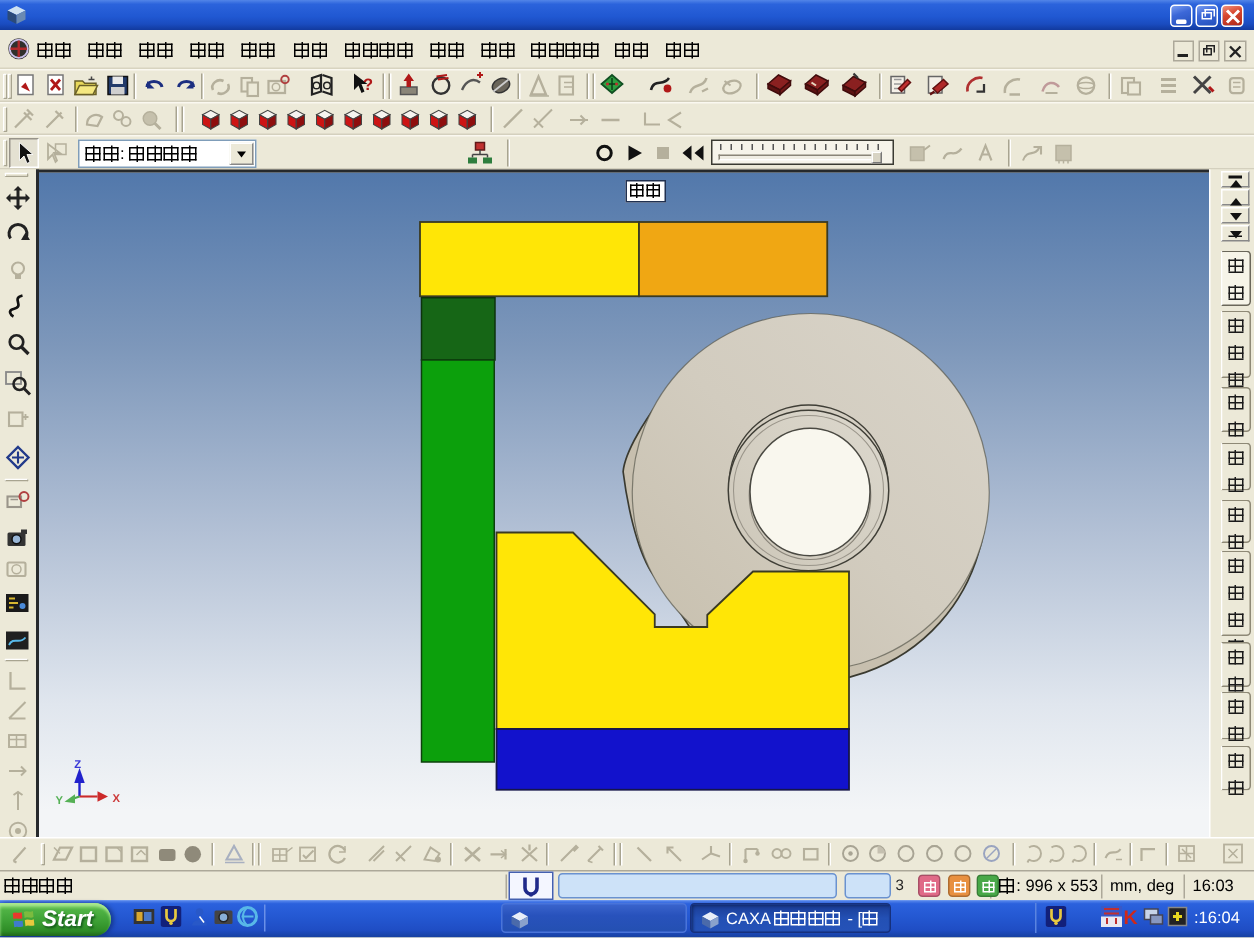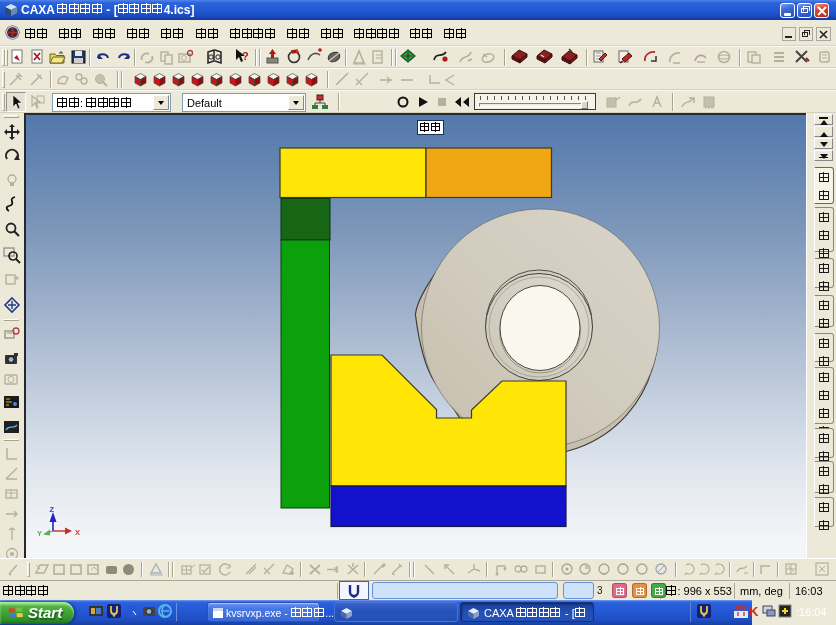--- a/index.html
+++ b/index.html
@@ -34,21 +34,21 @@
 
 #righttb{left:806px;top:113px;width:30px;height:465px;background:#ece9d8;border-left:1px solid #fff;}
 .rtab{position:absolute;left:7px;width:20px;background:#ece9d8;border:1px solid #8e8976;border-left:1px solid #fff;border-radius:0 3px 3px 0;color:#1a1a1a;padding-top:3px;text-align:center;}
 .rtab .h{width:11px;height:11px;margin:1px 0;}
 .abtn{position:absolute;left:7px;width:19px;height:11px;background:#ece9d8;border:1px solid #888;border-top-color:#fff;border-left-color:#fff;}
 
 #bottomtb{left:0;top:558px;width:836px;height:22px;background:#ece9d8;border-top:1px solid #fff;}
 
 #status{left:0;top:580px;width:836px;height:20px;background:#ece9d8;border-top:1px solid #aca899;color:#000;font-size:11px;}
 
-#taskbar{left:0;top:600px;width:752px;height:25px;background:linear-gradient(180deg,#78a0f0 0%,#4a7ce8 4%,#2b61dd 10%,#2458d2 45%,#1f4dc4 80%,#16409f 100%);}
+#taskbar{left:0;top:600px;width:836px;height:25px;background:linear-gradient(180deg,#78a0f0 0%,#4a7ce8 4%,#2b61dd 10%,#2458d2 45%,#1f4dc4 80%,#16409f 100%);}
 .tbtn{position:absolute;top:2px;height:20px;border-radius:3px;color:#fff;font-size:11px;}
 .lic{position:absolute;left:3px;width:18px;height:18px;}
 .bic{position:absolute;top:2px;width:17px;height:17px;}
 .qli{top:4px;width:14px;height:14px;}
 .imeb{top:583px;width:15px;height:15px;border-radius:3px;border:1px solid rgba(0,0,0,.25);color:#fff;padding:3px 0 0 3px;z-index:6;}
 .h10{width:10px;height:10px;background-position:0 1px,0 4.5px,0 8.5px,0 1px,9px 1px,4.5px 0;background-size:10px 1px,10px 1px,10px 1px,1px 8px,1px 8px,1px 10px;}
 .h7{width:8px;height:8px;background-position:0 1px,0 3.5px,0 6.5px,0 1px,7px 1px,3.5px 0;background-size:8px 1px,8px 1px,8px 1px,1px 6px,1px 6px,1px 8px;}
 .tri{position:absolute;left:5px;width:0;height:0;border:4px solid transparent;}
 .tup{border-bottom:5px solid #111;top:1px;}
 .tdn{border-top:5px solid #111;top:3px;}
@@ -60,21 +60,20 @@
 .pale{color:#b5b09c;}
 </style></head>
 <body>
 
 <div class="abs" id="title">
   <svg class="abs" style="left:4px;top:3px" width="14" height="14" viewBox="0 0 14 14">
       <polygon points="7,1 13,4 7,7 1,4" fill="#cfe2f2"></polygon>
       <polygon points="1,4 7,7 7,13 1,10" fill="#2a4a7a"></polygon>
       <polygon points="13,4 7,7 7,13 13,10" fill="#6a8ab2"></polygon>
     </svg>
-  <div class="abs txt">CAXA<b class="h" style="margin-left:2px"></b><b class="h"></b><b class="h"></b><b class="h"></b> - [<b class="h"></b><b class="h"></b><b class="h"></b><b class="h"></b>4.ics]</div>
   <div class="abs wbtn bluebtn" style="left:780px"></div>
     <div class="abs" style="left:784px;top:13px;width:7px;height:2.5px;background:#fff;border-radius:1px"></div>
   <div class="abs wbtn bluebtn" style="left:797px"></div>
   <div class="abs" style="left:801px;top:8px;width:7px;height:5px;border:1px solid #fff"></div>
   <div class="abs" style="left:803px;top:6px;width:7px;height:5px;border:1px solid #fff;border-bottom:none"></div>
   <div class="abs wbtn" id="closebtn" style="left:814px"></div>
   <svg class="abs" style="left:817px;top:6px" width="10" height="10" viewBox="0 0 10 10">
       <path d="M1,1 9,9 M9,1 1,9" stroke="#fff" stroke-width="2"></path>
     </svg>
 </div>
@@ -365,25 +364,20 @@
 <div class="abs" style="left:6px;top:1px;width:20px;height:20px;background:#e4e1d2;border:1px solid;border-color:#98948a #fff #fff #98948a"></div>
 <svg class="abs" style="left:10px;top:3px" width="14" height="16" viewBox="0 0 14 16">
       <path d="M3,1 L3,13 L6,10 L8,15 L10,14 L8,9 L12,9 Z" fill="#111" stroke="#fff" stroke-width=".6"></path>
     </svg>
 <svg class="abs" style="left:29px;top:3px" width="16" height="16" viewBox="0 0 16 16">
       <path d="M3,2 L3,12 L6,9 L8,14 L9,13 L7,8 L11,8 Z" fill="none" stroke="#b5b09c" stroke-width="1.2"></path>
       <rect x="8" y="2" width="7" height="7" fill="none" stroke="#b5b09c"></rect>
     </svg>
 <div class="abs combo" style="left:52px;top:2px;width:119px;height:19px;background:#fff;border:1px solid #7f9db9">
   <div class="abs" style="left:4px;top:3px;color:#000"><b class="h"></b><b class="h"></b><span style="font-size:11px;vertical-align:top">: </span><b class="h"></b><b class="h"></b><b class="h"></b><b class="h"></b></div>
-  <div class="abs" style="right:1px;top:1px;width:16px;height:15px;background:#ece9d8;border:1px solid;border-color:#fff #888 #888 #fff"></div>
-  <div class="abs" style="right:6px;top:7px;width:0;height:0;border:3.5px solid transparent;border-top:4px solid #000"></div>
-</div>
-<div class="abs combo" style="left:182px;top:2px;width:124px;height:19px;background:#fff;border:1px solid #7f9db9">
-  <div class="abs" style="left:4px;top:3px;font-size:11px;color:#000">Default</div>
   <div class="abs" style="right:1px;top:1px;width:16px;height:15px;background:#ece9d8;border:1px solid;border-color:#fff #888 #888 #fff"></div>
   <div class="abs" style="right:6px;top:7px;width:0;height:0;border:3.5px solid transparent;border-top:4px solid #000"></div>
 </div>
 <svg class="abs" style="left:311px;top:3px" width="18" height="16" viewBox="0 0 18 16">
       <rect x="6" y="1" width="6" height="5" fill="#c03030" stroke="#601818"></rect>
       <path d="M9,6 v3 M4,9 h10 M4,9 v2 M14,9 v2" stroke="#444"></path>
       <rect x="1" y="11" width="6" height="4" fill="#2e7e3e"></rect>
       <rect x="11" y="11" width="6" height="4" fill="#2e7e3e"></rect>
     </svg>
 <div class="sep" style="left:338px;top:2px;height:18px"></div>
@@ -802,27 +796,20 @@
     </svg>
 <svg class="abs qli" style="left:142px" viewBox="0 0 14 14">
       <rect x="1" y="3" width="12" height="9" rx="1" fill="#444"></rect>
       <circle cx="7" cy="7.5" r="3" fill="#88b0d8" stroke="#222"></circle>
     </svg>
 <svg class="abs qli" style="left:158px" viewBox="0 0 14 14">
       <circle cx="7" cy="7" r="6" fill="none" stroke="#58b8e8" stroke-width="2"></circle>
       <path d="M3,7 h8 M7,1 C3,4 3,10 7,13" stroke="#58b8e8" fill="none" stroke-width="1.4"></path>
     </svg>
 <div class="abs" style="left:176px;top:3px;width:1px;height:18px;background:#6a90e8"></div>
-<div class="tbtn" id="task1" style="left:207px;width:113px">
-  <svg class="abs" style="left:4px;top:4px" width="12" height="12" viewBox="0 0 12 12">
-        <rect x="1" y="1" width="10" height="10" fill="#fff"></rect>
-        <rect x="1" y="1" width="10" height="3" fill="#c8d8f0"></rect>
-      </svg>
-  <span style="position:absolute;left:18px;top:4px;font-size:10.5px;white-space:nowrap">kvsrvxp.exe - <b class="h h10"></b><b class="h h10"></b><b class="h h10"></b>...</span>
-</div>
 <div class="tbtn" id="task2" style="left:334px;width:124px">
   <svg class="abs" style="left:5px;top:4px" width="13" height="13" viewBox="0 0 13 13">
         <polygon points="6.5,1 12,4 6.5,7 1,4" fill="#e8eef8"></polygon>
         <polygon points="1,4 6.5,7 6.5,12 1,9" fill="#4a6aaa"></polygon>
         <polygon points="12,4 6.5,7 6.5,12 12,9" fill="#8aa2cc"></polygon>
       </svg>
 </div>
 <div class="tbtn" id="task3" style="left:460px;width:134px">
   <svg class="abs" style="left:6px;top:4px" width="13" height="13" viewBox="0 0 13 13">
         <polygon points="6.5,1 12,4 6.5,7 1,4" fill="#e8eef8"></polygon>

